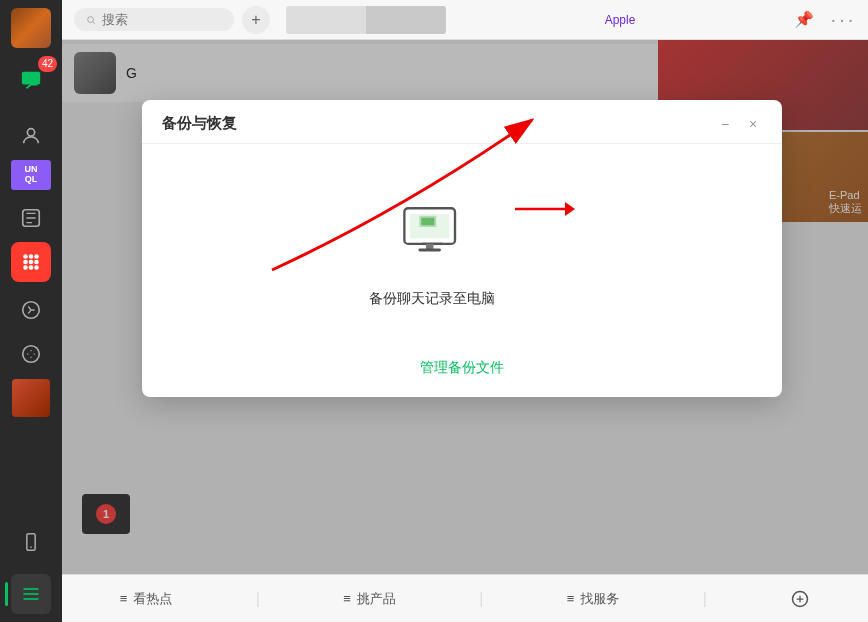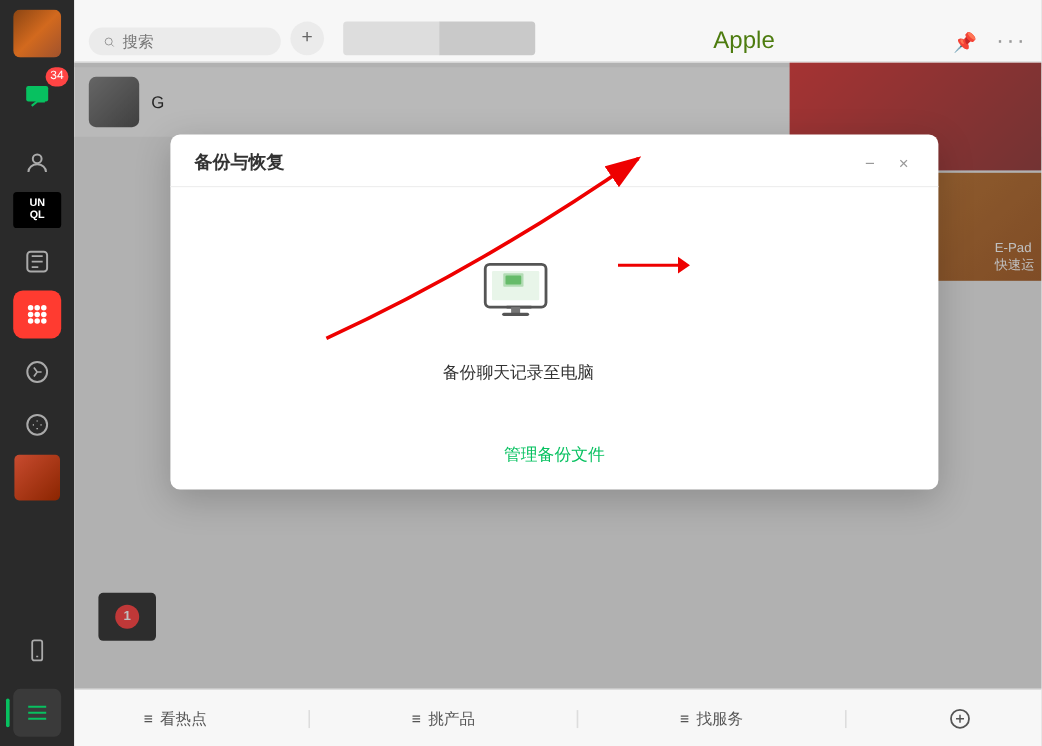--- a/index.html
+++ b/index.html
@@ -64,21 +64,21 @@
       cursor: pointer;
       border-radius: 6px;
       margin-bottom: 4px;
     }
     .sidebar-icon.active { color: #07c160; }
 
     
     .sidebar-uniqlo {
       width: 40px;
       height: 30px;
-      background: #000000;
+      background: #8b5cf6;
       color: white;
       font-size: 9px;
       font-weight: bold;
       display: flex;
       align-items: center;
       justify-content: center;
       border-radius: 3px;
       margin-bottom: 8px;
       line-height: 1.1;
       text-align: center;
@@ -135,24 +135,24 @@
     .main {
       flex: 1;
       display: flex;
       flex-direction: column;
       background: #ededed;
       position: relative;
     }
 
     
     .topbar {
-      height: 52px;
+      height: 40px;
       background: #f7f7f7;
       display: flex;
-      align-items: flex-end;
+      align-items: center;
       padding: 5px 12px;
       border-bottom: 1px solid #ddd;
       gap: 8px;
     }
     .search-box {
       display: flex;
       align-items: center;
       background: #ebebeb;
       border-radius: 16px;
       padding: 4px 12px;
@@ -176,23 +176,23 @@
       cursor: pointer;
       font-size: 16px;
       color: #666;
       display: flex;
       align-items: center;
       justify-content: center;
     }
     .topbar-title {
       flex: 1;
       text-align: center;
-      font-size: 20px;
+      font-size: 12px;
       font-weight: 500;
-      color: #4d7c0f;
+      color: #6d28d9;
     }
     .topbar-menu {
       font-size: 20px;
       color: #999;
       cursor: pointer;
       letter-spacing: 2px;
     }
     .topbar-pin {
       font-size: 16px;
       color: #999;
@@ -433,21 +433,21 @@
     <div class="sidebar-avatar-img"></div>
   </div>
 
   <div class="sidebar-badge-item">
     <div class="sidebar-icon active">
       <svg width="22" height="22" viewBox="0 0 24 24" fill="none">
         <rect x="2" y="3" width="20" height="14" rx="2" fill="#07c160"></rect>
         <path d="M7 21l5-4h7" stroke="#07c160" stroke-width="2"></path>
       </svg>
     </div>
-    <span class="badge">34</span>
+    <span class="badge">42</span>
   </div>
 
   <div class="sidebar-icon">
     <svg width="22" height="22" viewBox="0 0 24 24" fill="none">
       <circle cx="12" cy="8" r="4" stroke="#aaa" stroke-width="1.8"></circle>
       <path d="M4 20c0-4 3.6-7 8-7s8 3 8 7" stroke="#aaa" stroke-width="1.8"></path>
     </svg>
   </div>
 
   <div class="sidebar-uniqlo">

